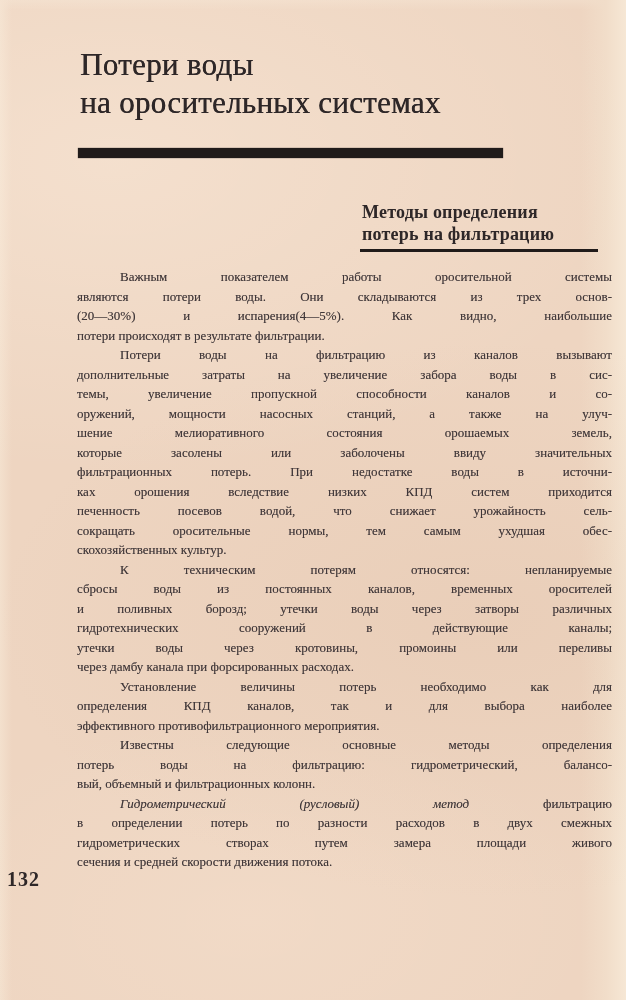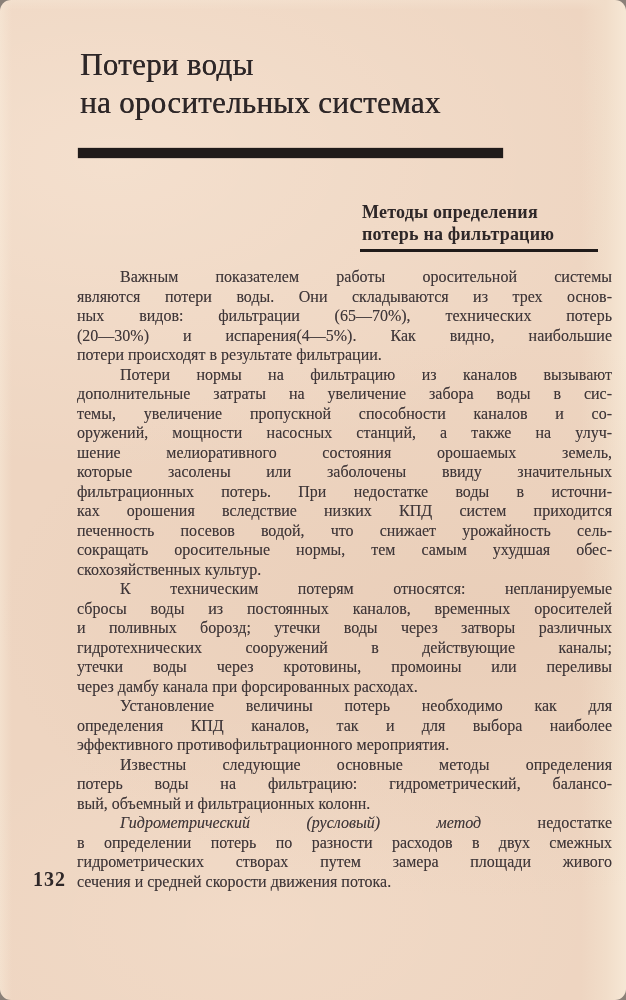--- a/index.html
+++ b/index.html
@@ -11,21 +11,20 @@
     font-family:"Liberation Serif","DejaVu Serif",serif;
     background-color:var(--paper,#eed5c1);
     background-image:
       radial-gradient(900px 520px at 18% 16%, rgba(255,243,229,0.35), rgba(255,243,229,0) 60%),
       radial-gradient(760px 430px at 78% 62%, rgba(205,165,135,0.14), rgba(205,165,135,0) 65%),
       radial-gradient(500px 300px at 40% 92%, rgba(255,240,224,0.18), rgba(255,240,224,0) 70%),
       linear-gradient(90deg, #f3e0cd 0px, rgba(243,224,205,0) 12px),
       linear-gradient(270deg, #f6e7d5 0px, #f1ddc9 20px, rgba(241,221,201,0) 45px),
       linear-gradient(180deg, #f1dcc9 0px, rgba(241,220,201,0) 10px);
     color:var(--ink,#3f3739);
-    border-radius:11px;
   }
   .title{
     position:absolute;left:80px;top:46px;margin:0;
     font-size:31px;line-height:38px;font-weight:normal;
     color:var(--title_ink,#2e2728);
     letter-spacing:0.3px;
     text-shadow:0.4px 0 0 currentColor;
   }
   .thick-rule{
     position:absolute;left:78px;top:148px;width:425px;height:10px;
@@ -37,36 +36,36 @@
     font-size:18px;line-height:21.5px;font-weight:bold;
     color:var(--title_ink,#2e2728);
     letter-spacing:0.2px;
   }
   .thin-rule{
     position:absolute;left:360px;top:249px;width:238px;height:3px;
     background:var(--rule,#201b1a);
   }
   .body-text{
     position:absolute;left:77px;top:267px;width:535px;
-    font-size:16px;
+    font-size:13px;
     color:var(--ink,#3f3739);
     text-shadow:0 0 0.5px rgba(64,52,54,0.45);
   }
   .tline{
     height:19.5px;line-height:19.5px;
     text-align:justify;
     -moz-text-align-last:justify;
     text-align-last:justify;
     white-space:normal;
   }
   .tline.last{ -moz-text-align-last:left; text-align-last:left; }
   .tline.first{ text-indent:43px; }
   .it{ font-style:italic; }
   .page-number{
-    position:absolute;left:33px;top:868px;
+    position:absolute;left:7px;top:868px;
     font-size:20px;font-weight:bold;line-height:22px;
     color:var(--title_ink,#2e2728);
     letter-spacing:1px;
   }
 </style>
 </head>
 <body>
 
 <div class="page">
 
@@ -81,26 +80,25 @@
     <div>Методы определения</div>
     <div>потерь на фильтрацию</div>
   </div>
 
   <div class="thin-rule"></div>
 
   <div class="body-text">
       <div>
         <div class="tline first">Важным показателем работы оросительной системы</div>
         <div class="tline">являются потери воды. Они складываются из трех основ-</div>
-        <div class="tline">ных видов: фильтрации (65—70%), технических потерь</div>
         <div class="tline">(20—30%) и испарения(4—5%). Как видно, наибольшие</div>
         <div class="tline last">потери происходят в результате фильтрации.</div>
       </div>
       <div>
-        <div class="tline first">Потери нормы на фильтрацию из каналов вызывают</div>
+        <div class="tline first">Потери воды на фильтрацию из каналов вызывают</div>
         <div class="tline">дополнительные затраты на увеличение забора воды в сис-</div>
         <div class="tline">темы, увеличение пропускной способности каналов и со-</div>
         <div class="tline">оружений, мощности насосных станций, а также на улуч-</div>
         <div class="tline">шение мелиоративного состояния орошаемых земель,</div>
         <div class="tline">которые засолены или заболочены ввиду значительных</div>
         <div class="tline">фильтрационных потерь. При недостатке воды в источни-</div>
         <div class="tline">ках орошения вследствие низких КПД систем приходится</div>
         <div class="tline">печенность посевов водой, что снижает урожайность сель-</div>
         <div class="tline">сокращать оросительные нормы, тем самым ухудшая обес-</div>
         <div class="tline last">скохозяйственных культур.</div>
@@ -117,21 +115,21 @@
         <div class="tline first">Установление величины потерь необходимо как для</div>
         <div class="tline">определения КПД каналов, так и для выбора наиболее</div>
         <div class="tline last">эффективного противофильтрационного мероприятия.</div>
       </div>
       <div>
         <div class="tline first">Известны следующие основные методы определения</div>
         <div class="tline">потерь воды на фильтрацию: гидрометрический, балансо-</div>
         <div class="tline last">вый, объемный и фильтрационных колонн.</div>
       </div>
       <div>
-        <div class="tline first"><span class="it">Гидрометрический (русловый) метод</span><span> недостатке</span></div>
+        <div class="tline first"><span class="it">Гидрометрический (русловый) метод</span><span> фильтрацию</span></div>
         <div class="tline">в определении потерь по разности расходов в двух смежных</div>
         <div class="tline">гидрометрических створах путем замера площади живого</div>
         <div class="tline last">сечения и средней скорости движения потока.</div>
       </div>
     </div>
 
   <div class="page-number">132</div>
 
 </div>
 

